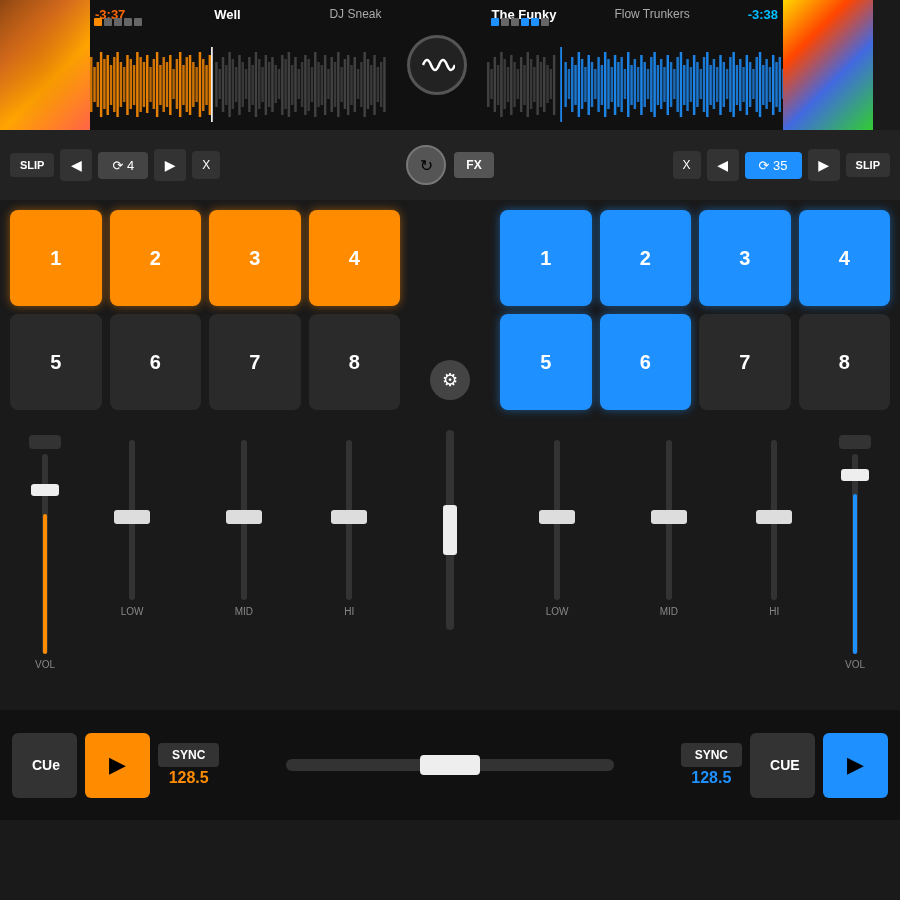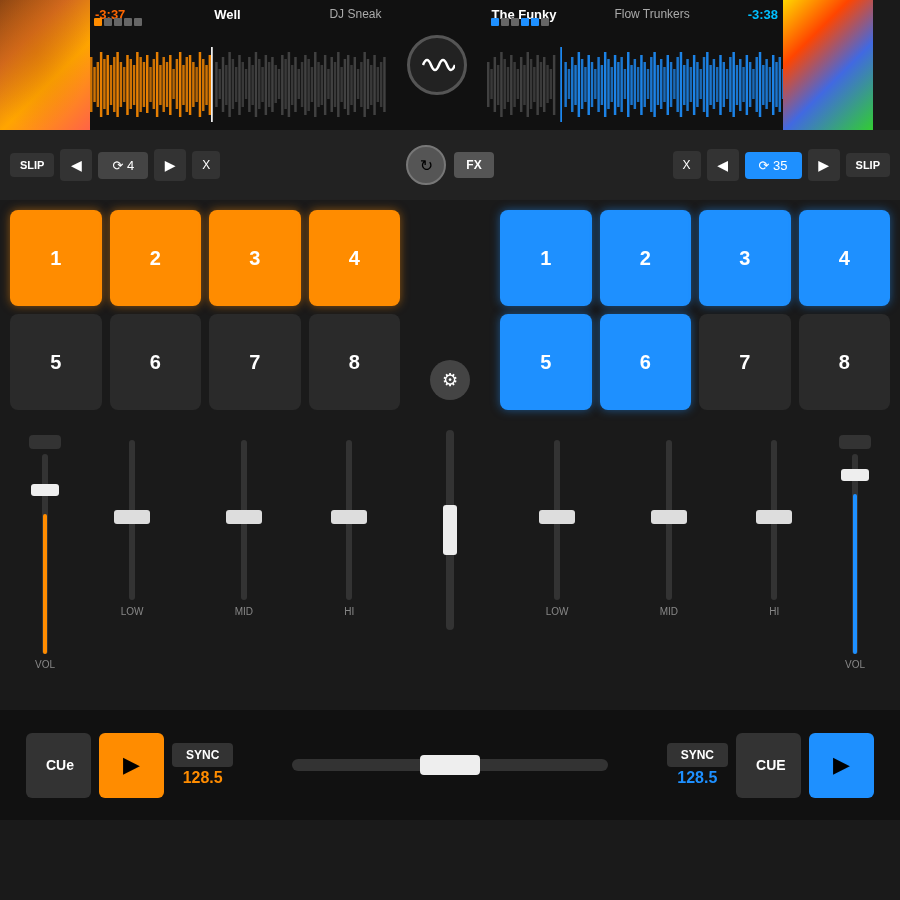--- a/index.html
+++ b/index.html
@@ -387,21 +387,21 @@
       cursor: pointer;
     }
 
     
     .bottom-section {
       display: flex;
       width: 900px;
       height: 110px;
       background: #111;
       align-items: center;
-      padding: 0 26px;
+      padding: 0 12px;
       gap: 8px;
     }
 
     .cue-btn {
       background: #333;
       color: white;
       border: none;
       padding: 12px 20px;
       border-radius: 6px;
       font-size: 14px;

